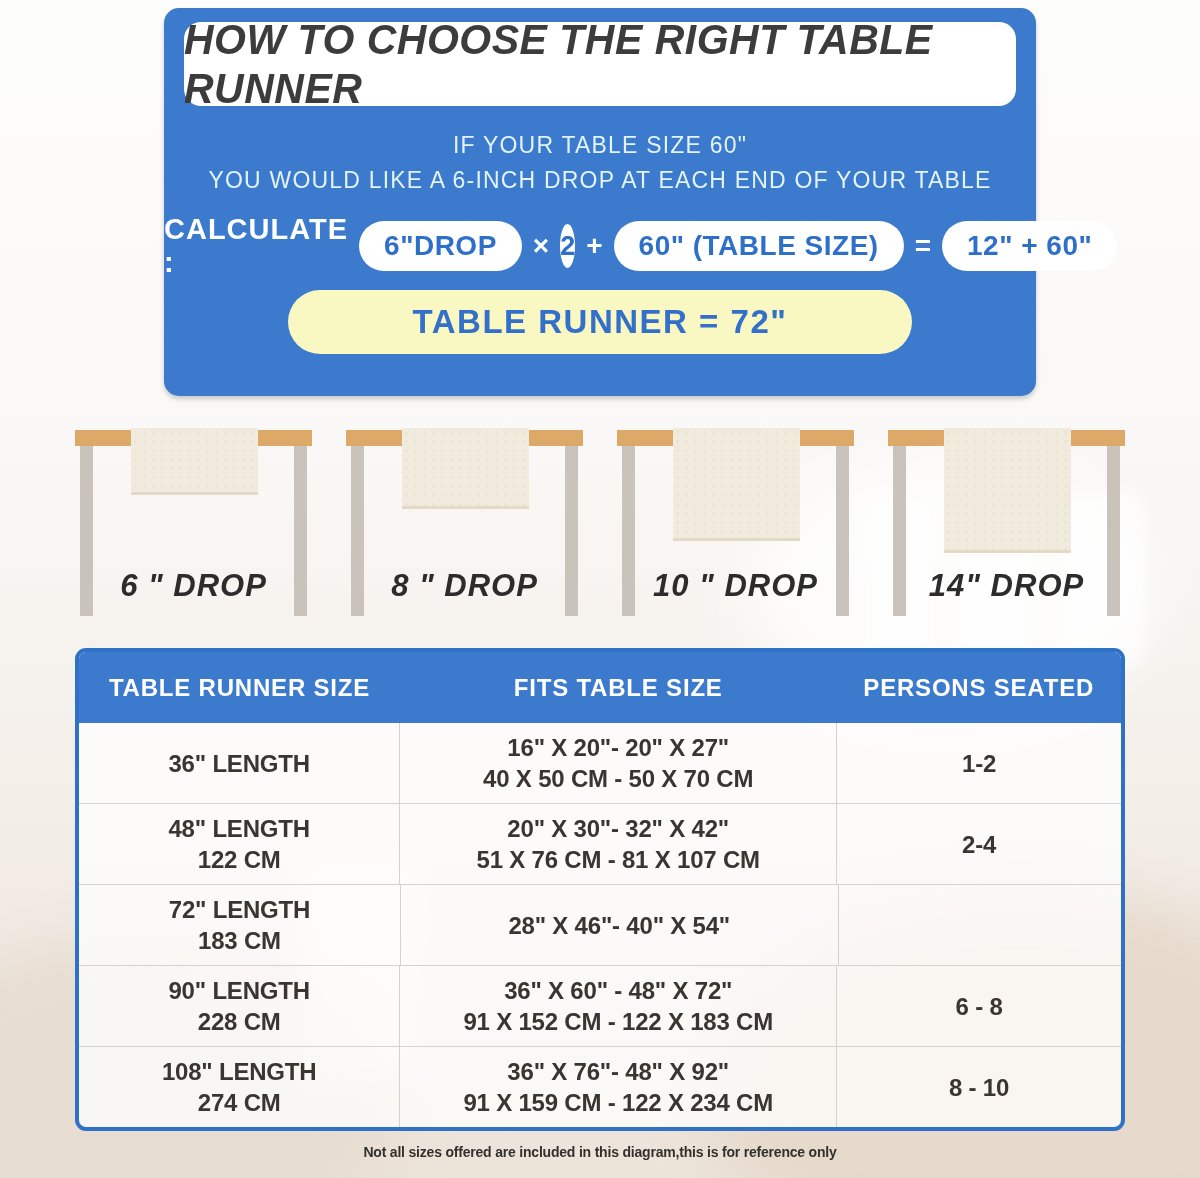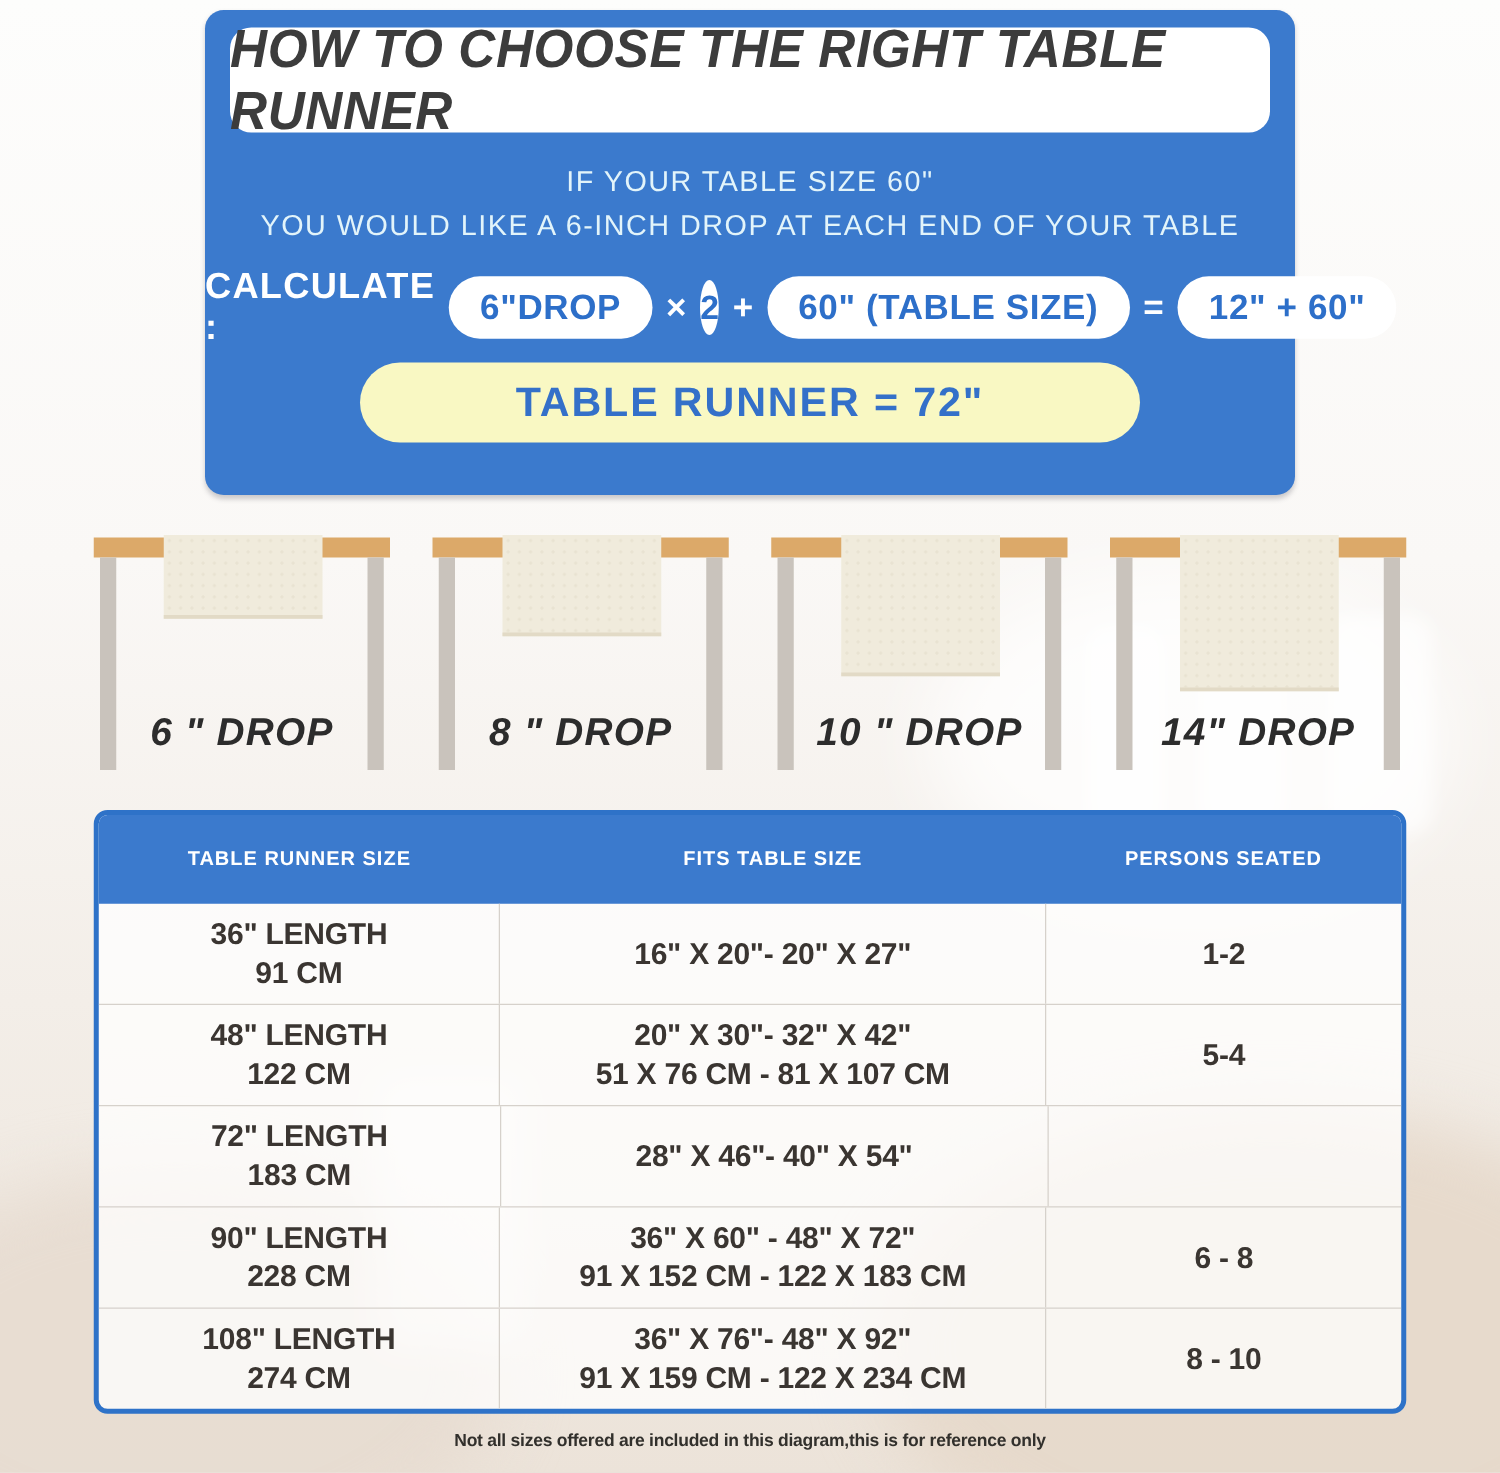--- a/index.html
+++ b/index.html
@@ -50,21 +50,21 @@
     background-size:9px 9px;}
   .fig0 .runner{height:64px;} .fig1 .runner{height:78px;}
   .fig2 .runner{height:110px;} .fig3 .runner{height:122px;}
   .drop-label{position:absolute;top:172px;width:100%;text-align:center;color:#2c2c2c;
     font-size:31px;font-weight:700;font-style:italic;letter-spacing:1px;}
 
   
   .size-table{width:1042px;margin:0 auto;border:4px solid #2e72c8;border-radius:11px;
     overflow:hidden;background:rgba(255,255,255,.75);}
   .thead{display:flex;background:#3b7acd;height:71px;align-items:center;}
-  .thead .tcell{color:#ffffff;font-size:16px;font-weight:700;letter-spacing:.8px;}
+  .thead .tcell{color:#ffffff;font-size:24px;font-weight:700;letter-spacing:.8px;}
   .trow{display:flex;height:80px;align-items:center;}
   .trow + .trow{border-top:1px solid #d6d1cb;}
   .tcell{text-align:center;display:flex;flex-direction:column;justify-content:center;height:100%;}
   .col1{width:30.8%;} .col2{width:41.9%;} .col3{width:27.3%;}
   .trow .col1{border-right:1px solid #d6d1cb;}
   .trow .col2{border-right:1px solid #d6d1cb;}
   .trow .tcell div{color:#3a3531;font-size:24px;font-weight:700;line-height:31px;letter-spacing:-.2px;}
   .persons{color:#3a3531;font-size:25px;font-weight:700;}
 
   .footer-note{margin-top:13px;text-align:center;color:#32302c;font-size:14px;font-weight:700;
@@ -139,41 +139,41 @@
     <div class="size-table">
       <div class="thead">
         <div class="tcell col1">TABLE RUNNER SIZE</div>
         <div class="tcell col2">FITS TABLE SIZE</div>
         <div class="tcell col3">PERSONS SEATED</div>
       </div>
 
       <div class="trow">
         <div class="tcell col1">
           <div>36" LENGTH</div>
-          <div>91 CM</div>
         </div>
         <div class="tcell col2">
           <div>16" X 20"- 20" X 27"</div>
+          <div>40 X 50 CM - 50 X 70 CM</div>
         </div>
         <div class="tcell col3">
           <div class="persons">1-2</div>
         </div>
       </div>
 
       <div class="trow">
         <div class="tcell col1">
           <div>48" LENGTH</div>
           <div>122 CM</div>
         </div>
         <div class="tcell col2">
           <div>20" X 30"- 32" X 42"</div>
           <div>51 X 76 CM - 81 X 107 CM</div>
         </div>
         <div class="tcell col3">
-          <div class="persons">5-4</div>
+          <div class="persons">2-4</div>
         </div>
       </div>
 
       <div class="trow">
         <div class="tcell col1">
           <div>72" LENGTH</div>
           <div>183 CM</div>
         </div>
         <div class="tcell col2">
           <div>28" X 46"- 40" X 54"</div>

